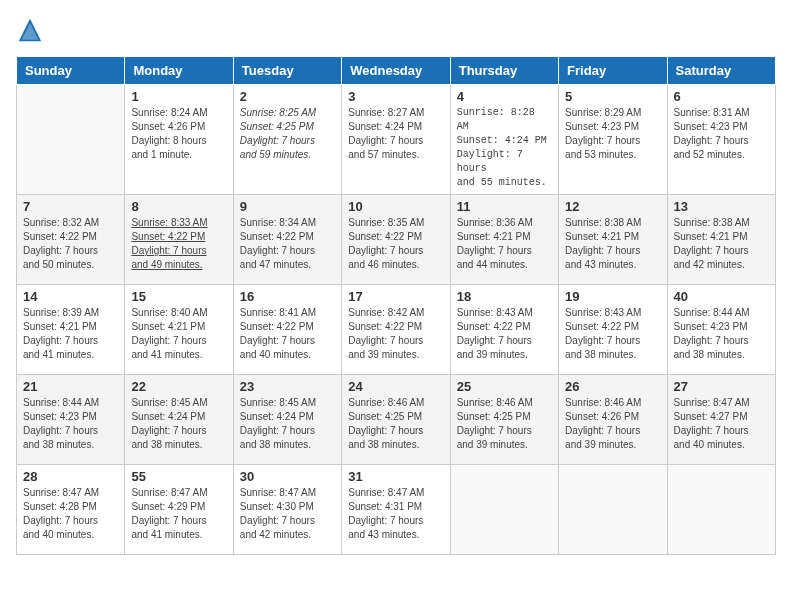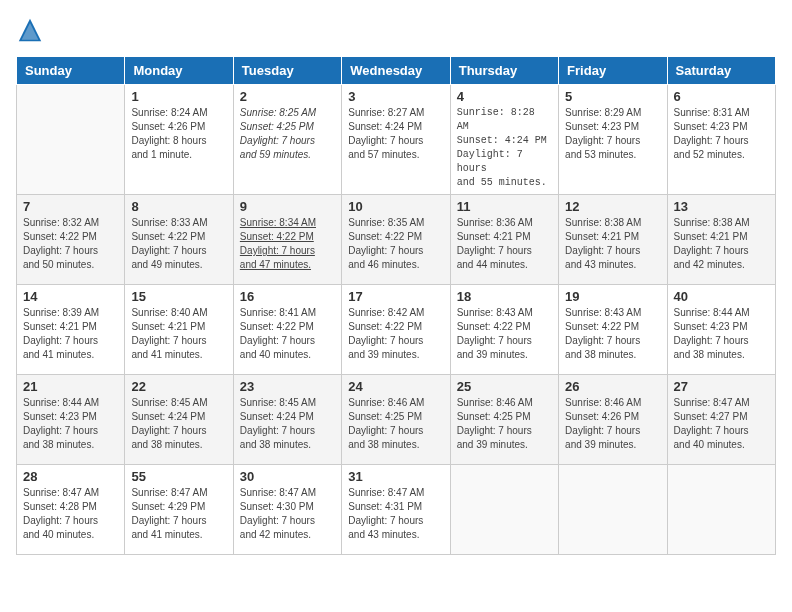--- a/index.html
+++ b/index.html
@@ -167,28 +167,28 @@
       <tr class="row-alt">
         <td>
           <span class="day-number">7</span>
           <div class="day-detail" style="white-space: pre-line;">Sunrise: 8:32 AM
 Sunset: 4:22 PM
 Daylight: 7 hours
 and 50 minutes.</div>
         </td>
         <td>
           <span class="day-number">8</span>
-          <div class="day-detail" style="white-space: pre-line;">Sunrise: 8:33 AM
+          <div class="day-detail" style="white-space: pre-line; text-decoration: underline;">Sunrise: 8:33 AM
 Sunset: 4:22 PM
 Daylight: 7 hours
 and 49 minutes.</div>
         </td>
         <td>
           <span class="day-number">9</span>
-          <div class="day-detail" style="white-space: pre-line; text-decoration: underline;">Sunrise: 8:34 AM
+          <div class="day-detail" style="white-space: pre-line;">Sunrise: 8:34 AM
 Sunset: 4:22 PM
 Daylight: 7 hours
 and 47 minutes.</div>
         </td>
         <td>
           <span class="day-number">10</span>
           <div class="day-detail" style="white-space: pre-line;">Sunrise: 8:35 AM
 Sunset: 4:22 PM
 Daylight: 7 hours
 and 46 minutes.</div>

